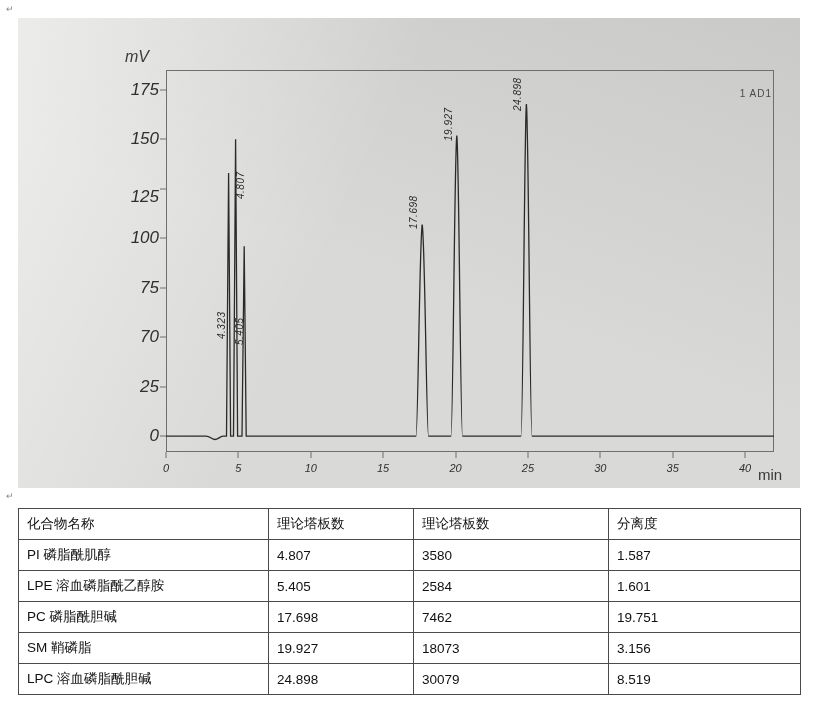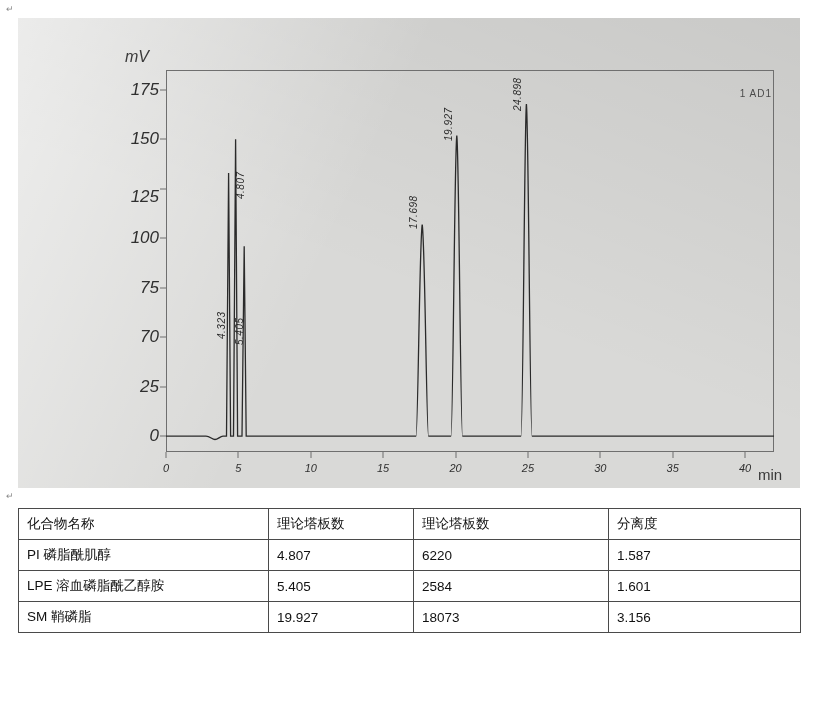--- a/index.html
+++ b/index.html
@@ -172,32 +172,44 @@
           <th>化合物名称</th>
           <th>理论塔板数</th>
           <th>理论塔板数</th>
           <th>分离度</th>
         </tr>
       </thead>
       <tbody>
         <tr>
           <td>PI 磷脂酰肌醇</td>
           <td>4.807</td>
-          <td>6220</td>
+          <td>3580</td>
           <td>1.587</td>
         </tr>
         <tr>
           <td>LPE 溶血磷脂酰乙醇胺</td>
           <td>5.405</td>
           <td>2584</td>
           <td>1.601</td>
         </tr>
         <tr>
+          <td>PC 磷脂酰胆碱</td>
+          <td>17.698</td>
+          <td>7462</td>
+          <td>19.751</td>
+        </tr>
+        <tr>
           <td>SM 鞘磷脂</td>
           <td>19.927</td>
           <td>18073</td>
           <td>3.156</td>
         </tr>
+        <tr>
+          <td>LPC 溶血磷脂酰胆碱</td>
+          <td>24.898</td>
+          <td>30079</td>
+          <td>8.519</td>
+        </tr>
       </tbody>
     </table>
   </div>
 
 </div>
 
 </body></html>

